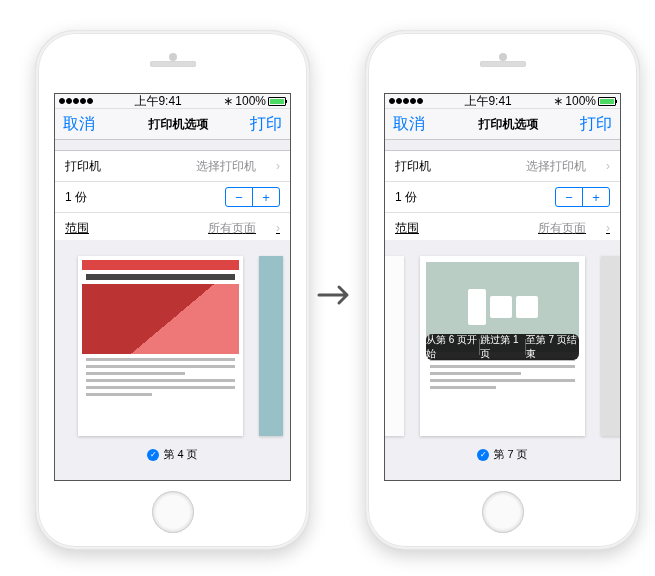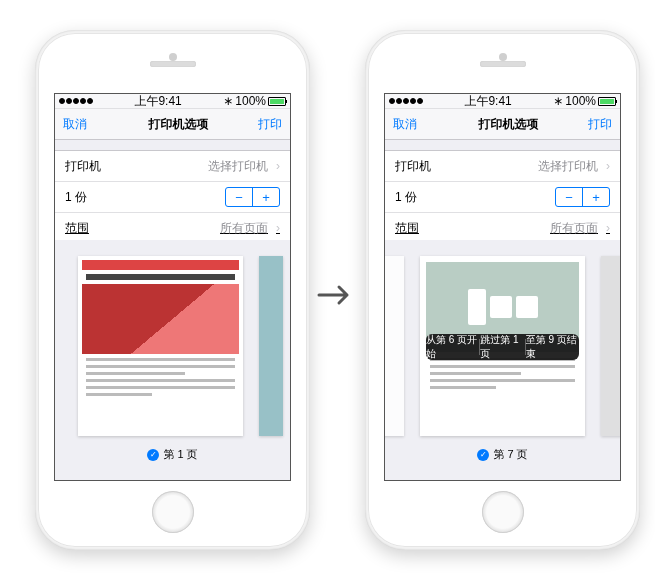--- a/index.html
+++ b/index.html
@@ -51,32 +51,32 @@
   .sig span.f{background:#000;}
   .batt{width:16px;height:7px;border:0.7px solid #000;border-radius:1px;position:relative;}
   .batt::after{content:"";position:absolute;right:-2px;top:2px;width:1px;height:3px;background:#000;}
   .batt .fill{position:absolute;inset:1px;background:#4cd964;border-radius:0.5px;}
 
   
   .navbar{
     height:30px;background:#f7f7f9;border-bottom:1px solid #c8c7cc;
     display:flex;align-items:center;justify-content:space-between;padding:0 8px;
   }
-  .navbar .btn{color:#007aff;font-size:12px;}
+  .navbar .btn{color:#007aff;font-size:16px;}
   .navbar .title{font-size:12px;font-weight:600;margin-left:12px;}
 
   
   .list{margin-top:10px;background:#fff;border-top:1px solid #c8c7cc;border-bottom:2px solid #3b82f6;}
   .row{
     height:30px;display:flex;align-items:center;justify-content:space-between;
     padding:0 10px;border-bottom:1px solid #e0e0e3;font-size:12px;
   }
   .row:last-child{border-bottom:none;text-decoration:underline;}
   .row .label{color:#000;}
-  .row .value{color:#8e8e93;display:flex;align-items:center;gap:8px;justify-content:flex-end;}
+  .row .value{color:#8e8e93;display:flex;align-items:center;gap:20px;justify-content:flex-end;}
   .chev{color:#c7c7cc;font-size:12px;line-height:1;}
 
   .stepper{display:flex;border:1px solid #007aff;border-radius:3px;overflow:hidden;}
   .stepper .sbtn{width:26px;height:18px;display:flex;align-items:center;justify-content:center;color:#007aff;font-size:13px;}
   .stepper .sbtn:first-child{border-right:1px solid #007aff;}
 
   
   .preview{position:absolute;top:146px;left:0;right:0;bottom:0;background:#efeff4;display:flex;align-items:flex-start;justify-content:center;overflow:hidden;}
   .card{width:165px;margin:16px 8px 0;background:#fff;box-shadow:0 1px 3px rgba(0,0,0,.2);position:relative;}
   .card.side{width:24px;opacity:.85;}
@@ -185,21 +185,21 @@
               <div class="docA-line"></div>
               <div class="docA-line" style="width:60%;"></div>
             <div class="docA-line"></div>
               <div class="docA-line"></div>
               <div class="docA-line" style="width:40%;"></div>
           </div>
           <div class="card side sideR" style="height:180px;margin-top:16px;background:#89b9c0;"></div>
         </div>
         <div class="pageind" style="position:absolute;bottom:8px;left:0;right:0;">
           <span class="ck">✓</span>
-          <span>第 1 页</span>
+          <span>第 4 页</span>
         </div>
       </div>
     </div>
   </div>
 
   <div class="arrow">
     <svg viewBox="0 0 40 24">
         <path d="M2 12 H30 M30 12 L22 4 M30 12 L22 20" stroke="#555" stroke-width="3" fill="none" stroke-linecap="round" stroke-linejoin="round"></path>
       </svg>
   </div>
@@ -271,21 +271,21 @@
               <div class="docB-line"></div>
               <div class="docB-line" style="width:55%;"></div>
             <div class="docB-line"></div>
               <div class="docB-line" style="width:40%;"></div>
 
             <div class="ctxmenu">
               <span>从第 6 页开始</span>
               <span class="sep"></span>
               <span>跳过第 1 页</span>
               <span class="sep"></span>
-              <span>至第 9 页结束</span>
+              <span>至第 7 页结束</span>
             </div>
           </div>
           <div class="card side sideR" style="height:180px;margin-top:16px;background:#ddd;"></div>
         </div>
         <div class="pageind" style="position:absolute;bottom:8px;left:0;right:0;">
           <span class="ck">✓</span>
           <span>第 7 页</span>
         </div>
       </div>
     </div>

